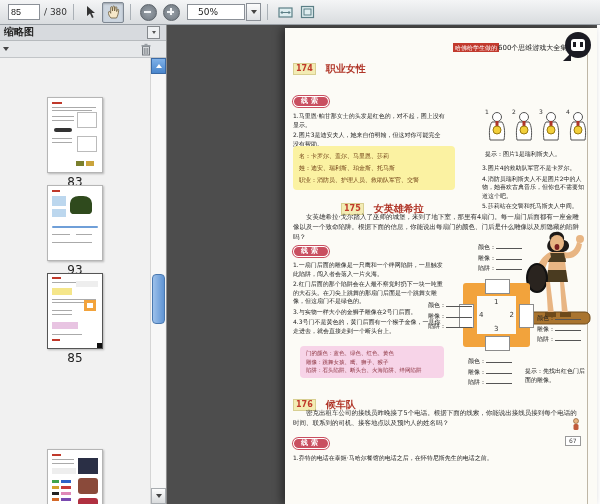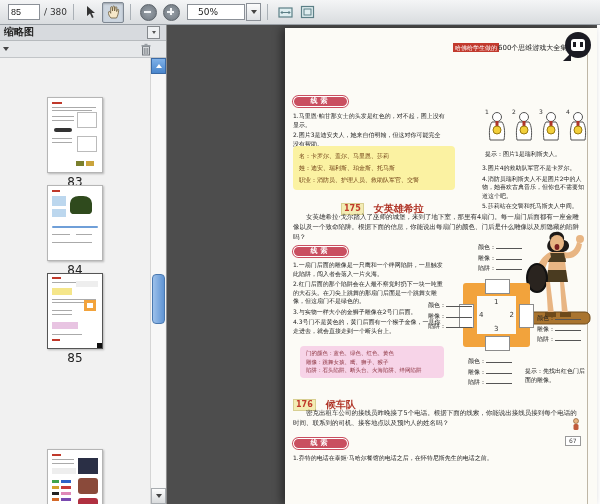--- a/index.html
+++ b/index.html
@@ -70,21 +70,21 @@
   .mascot{position:absolute;left:280px;top:4px;width:26px;height:26px;border-radius:50%;background:#1b1b23;}
   .mascot::after{content:"";position:absolute;left:-2px;bottom:-3px;width:8px;height:8px;background:#1b1b23;
     clip-path:polygon(0 100%,100% 0,100% 100%);}
   .mascot-face{position:absolute;left:6px;top:7px;width:14px;height:12px;background:#fff;border-radius:3px;}
   .mascot-face::before,.mascot-face::after{content:"";position:absolute;top:3px;width:3px;height:5px;background:#1b1b23;}
   .mascot-face::before{left:2px;} .mascot-face::after{right:2px;}
   .sec-num{display:inline-block;background:#f3ecb4;color:#c0392b;border:1px solid #d8cf92;
     font-size:8px;font-weight:bold;padding:0 2px;line-height:10px;vertical-align:middle;}
   .sec-title{display:inline-block;color:#b03528;font-size:10px;font-weight:bold;margin-left:5px;vertical-align:middle;}
   .intro{position:absolute;font-size:6.5px;line-height:10px;color:#2b2b2b;text-indent:13px;width:288px;left:8px;}
-  .clue-badge{position:absolute;left:8px;width:55px;height:11px;background:#c94f60;border-radius:6px;
+  .clue-badge{position:absolute;left:8px;width:36px;height:11px;background:#c94f60;border-radius:6px;
     color:#fff;font-size:7px;font-weight:bold;text-align:center;line-height:11px;letter-spacing:3px;
     box-shadow:inset 0 0 0 1px #fff,0 0 0 1px #c94f60;}
   .clues{position:absolute;font-size:6px;line-height:8.5px;color:#222;}
   .clues p{margin:0 0 2px 0;}
   .ybox{position:absolute;left:8px;background:#fbf2a2;border-radius:4px;padding:4px 6px;
     font-size:6px;line-height:12px;color:#6b3a10;width:150px;}
   .pbox{position:absolute;left:15px;background:#f7d4e8;border-radius:4px;padding:3px 6px;
     font-size:5.5px;line-height:8.5px;color:#8a2f3c;width:132px;}
   .figrow{position:absolute;left:200px;top:82px;display:flex;}
   .figcell{width:27px;position:relative;}
@@ -195,21 +195,21 @@
       <div class="thumb">
         <div class="mk" style="left:4px;top:4px;width:8px;height:2px;background:#c0392b;"></div>
         <div class="mk" style="left:4px;top:10px;width:14px;height:10px;background:#bcd7ee;"></div>
         <div class="mk" style="left:4px;top:23px;width:14px;height:8px;background:#bcd7ee;"></div>
         <div class="mk" style="left:22px;top:10px;width:22px;height:18px;background:#2f4a1d;border-radius:40% 40% 20% 20%;"></div>
         <div class="mk" style="left:4px;top:40px;width:46px;height:2px;background:#6f9fd8;border-radius:2px;"></div>
         <div class="tl" style="left:4px;top:48px;width:18px;"></div>
         <div class="tl" style="left:28px;top:48px;width:16px;"></div>
         <div class="tl" style="left:4px;top:56px;width:40px;"></div>
       </div>
-      <div class="thumb-label">84</div>
+      <div class="thumb-label">93</div>
     </div>
 
     <div class="thumb-wrap active" style="top:215px;">
       <div class="thumb">
         <div class="mk" style="left:4px;top:3px;width:9px;height:2px;background:#c0392b;"></div>
         <div class="tl" style="left:4px;top:8px;width:24px;"></div>
         <div class="mk" style="right:4px;top:7px;width:22px;height:6px;background:#eee;"></div>
         <div class="mk" style="left:4px;top:14px;width:20px;height:7px;background:#f5e68a;"></div>
         <div class="tl" style="left:4px;top:25px;width:44px;"></div>
         <div class="tl" style="left:4px;top:28px;width:40px;"></div>
@@ -263,20 +263,24 @@
 
 <div class="page">
   <div class="vrule"></div>
 
   <span class="hdr-badge">哈佛给学生做的</span>
   <span class="hdr-title">600个思维游戏大全集</span>
   <div class="mascot">
       <div class="mascot-face"></div>
     </div>
 
+  <div style="position:absolute;left:8px;top:30px;">
+    <span class="sec-num">174</span>
+    <span class="sec-title">职业女性</span>
+  </div>
 
   <div class="clue-badge" style="top:68px;">线索</div>
 
   <div class="clues" style="left:8px;top:84px;width:152px;">
     <p>1.马里恩·帕甘那女士的头发是红色的，对不起，图上没有显示。</p>
     <p>2.图片3是迪安夫人，她来自伯明翰，但这对你可能完全没有帮助。</p>
   </div>
 
   <div class="ybox" style="top:118px;">
     <div>名：卡罗尔、盖尔、马里恩、莎莉</div>

